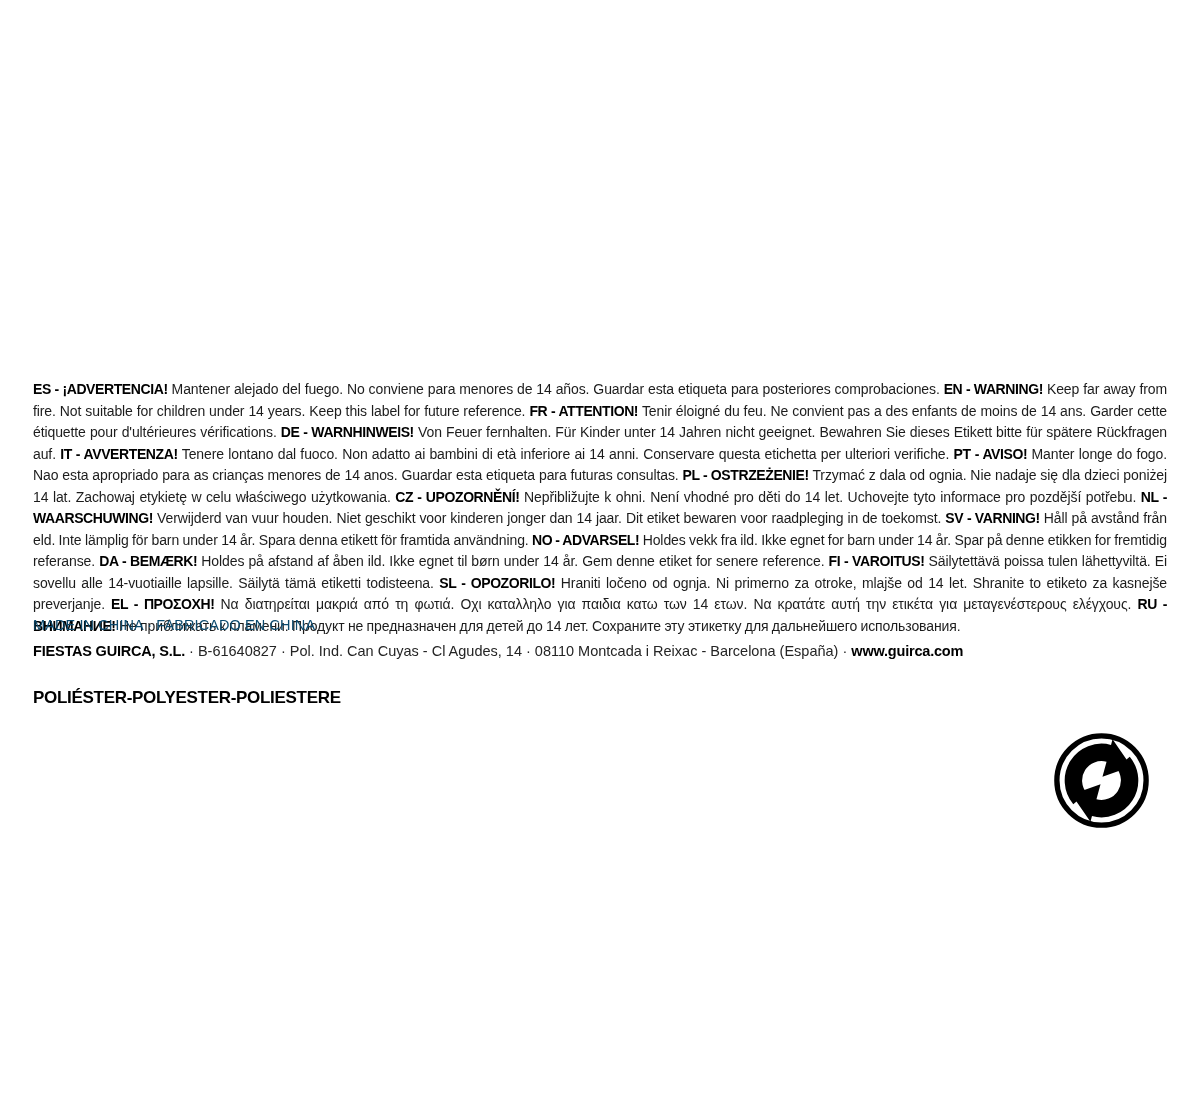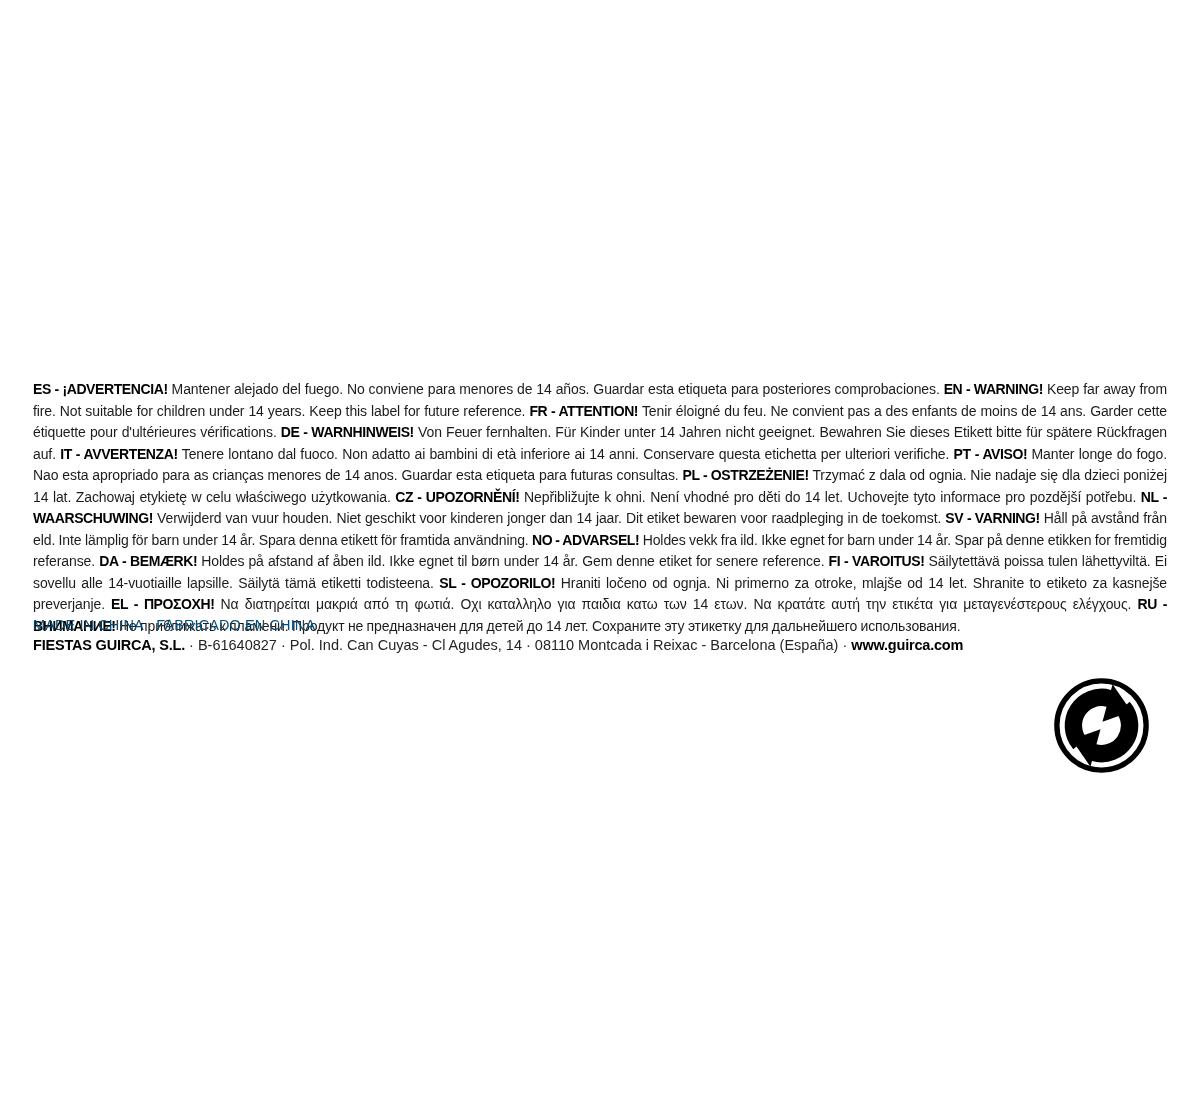--- a/index.html
+++ b/index.html
@@ -45,21 +45,21 @@
     margin-top: -20px;
   }
   .arabic .tag { letter-spacing: 0; }
   .made-in {
     margin-top: -13px;
     font-size: 14.5px;
     letter-spacing: 0.1px;
     color: #0c4a6e;
   }
   .company {
-    margin-top: 4px;
+    margin-top: 10px;
     font-size: 14.5px;
     color: #242424;
   }
   .company b {
     color: #000000;
     letter-spacing: -0.2px;
   }
   .material {
     margin-top: 29px;
     font-size: 17px;
@@ -85,20 +85,21 @@
 
   <p class="warnings"><b class="tag">ES - ¡ADVERTENCIA!</b> Mantener alejado del fuego. No conviene para menores de 14 años. Guardar esta etiqueta para posteriores comprobaciones. <b class="tag">EN - WARNING!</b> Keep far away from fire. Not suitable for children under 14 years. Keep this label for future reference. <b class="tag">FR - ATTENTION!</b> Tenir éloigné du feu. Ne convient pas a des enfants de moins de 14 ans. Garder cette étiquette pour d'ultérieures vérifications. <b class="tag">DE - WARNHINWEIS!</b> Von Feuer fernhalten. Für Kinder unter 14 Jahren nicht geeignet. Bewahren Sie dieses Etikett bitte für spätere Rückfragen auf. <b class="tag">IT - AVVERTENZA!</b> Tenere lontano dal fuoco. Non adatto ai bambini di età inferiore ai 14 anni. Conservare questa etichetta per ulteriori verifiche. <b class="tag">PT - AVISO!</b> Manter longe do fogo. Nao esta apropriado para as crianças menores de 14 anos. Guardar esta etiqueta para futuras consultas. <b class="tag">PL - OSTRZEŻENIE!</b> Trzymać z dala od ognia. Nie nadaje się dla dzieci poniżej 14 lat. Zachowaj etykietę w celu właściwego użytkowania. <b class="tag">CZ - UPOZORNĚNÍ!</b> Nepřibližujte k ohni. Není vhodné pro děti do 14 let. Uchovejte tyto informace pro pozdější potřebu. <b class="tag">NL - WAARSCHUWING!</b> Verwijderd van vuur houden. Niet geschikt voor kinderen jonger dan 14 jaar. Dit etiket bewaren voor raadpleging in de toekomst. <b class="tag">SV - VARNING!</b> Håll på avstånd från eld. Inte lämplig för barn under 14 år. Spara denna etikett för framtida användning. <b class="tag">NO - ADVARSEL!</b> Holdes vekk fra ild. Ikke egnet for barn under 14 år. Spar på denne etikken for fremtidig referanse. <b class="tag">DA - BEMÆRK!</b> Holdes på afstand af åben ild. Ikke egnet til børn under 14 år. Gem denne etiket for senere reference. <b class="tag">FI - VAROITUS!</b> Säilytettävä poissa tulen lähettyviltä. Ei sovellu alle 14-vuotiaille lapsille. Säilytä tämä etiketti todisteena. <b class="tag">SL - OPOZORILO!</b> Hraniti ločeno od ognja. Ni primerno za otroke, mlajše od 14 let. Shranite to etiketo za kasnejše preverjanje. <b class="tag">EL - ΠΡΟΣΟΧΗ!</b> Να διατηρείται μακριά από τη φωτιά. Οχι καταλληλο για παιδια κατω των 14 ετων. Να κρατάτε αυτή την ετικέτα για μεταγενέστερους ελέγχους. <b class="tag">RU - ВНИМАНИЕ!</b> Не приближать к пламени. Продукт не предназначен для детей до 14 лет. Сохраните эту этикетку для дальнейшего использования.</p>
 
   <div class="arabic" dir="rtl">
   </div>
 
   <div class="made-in">MADE IN CHINA · FABRICADO EN CHINA</div>
 
   <div class="company"><b>FIESTAS GUIRCA, S.L.</b><span> · B-61640827 · Pol. Ind. Can Cuyas - Cl Agudes, 14 · 08110 Montcada i Reixac - Barcelona (España) · </span><b>www.guirca.com</b></div>
 
+  <div class="material">POLIÉSTER-POLYESTER-POLIESTERE</div>
 
   <div class="logo-row">
     <svg class="green-dot" viewBox="0 0 100 100" aria-hidden="true">
       <circle cx="50" cy="50" r="46" fill="none" stroke="#000000" stroke-width="5.5"></circle>
       <path fill="#000000" d="M20.9 74.4 A38 38 0 0 1 59.8 13.3 L61.4 7.5 L80.8 35.6 L51 46.1 L55.2 30.7 A20 20 0 0 0 34.7 62.9 Z"></path>
       <path fill="#000000" transform="rotate(180 50 50)" d="M20.9 74.4 A38 38 0 0 1 59.8 13.3 L61.4 7.5 L80.8 35.6 L51 46.1 L55.2 30.7 A20 20 0 0 0 34.7 62.9 Z"></path>
     </svg>
   </div>
 
 </div>

